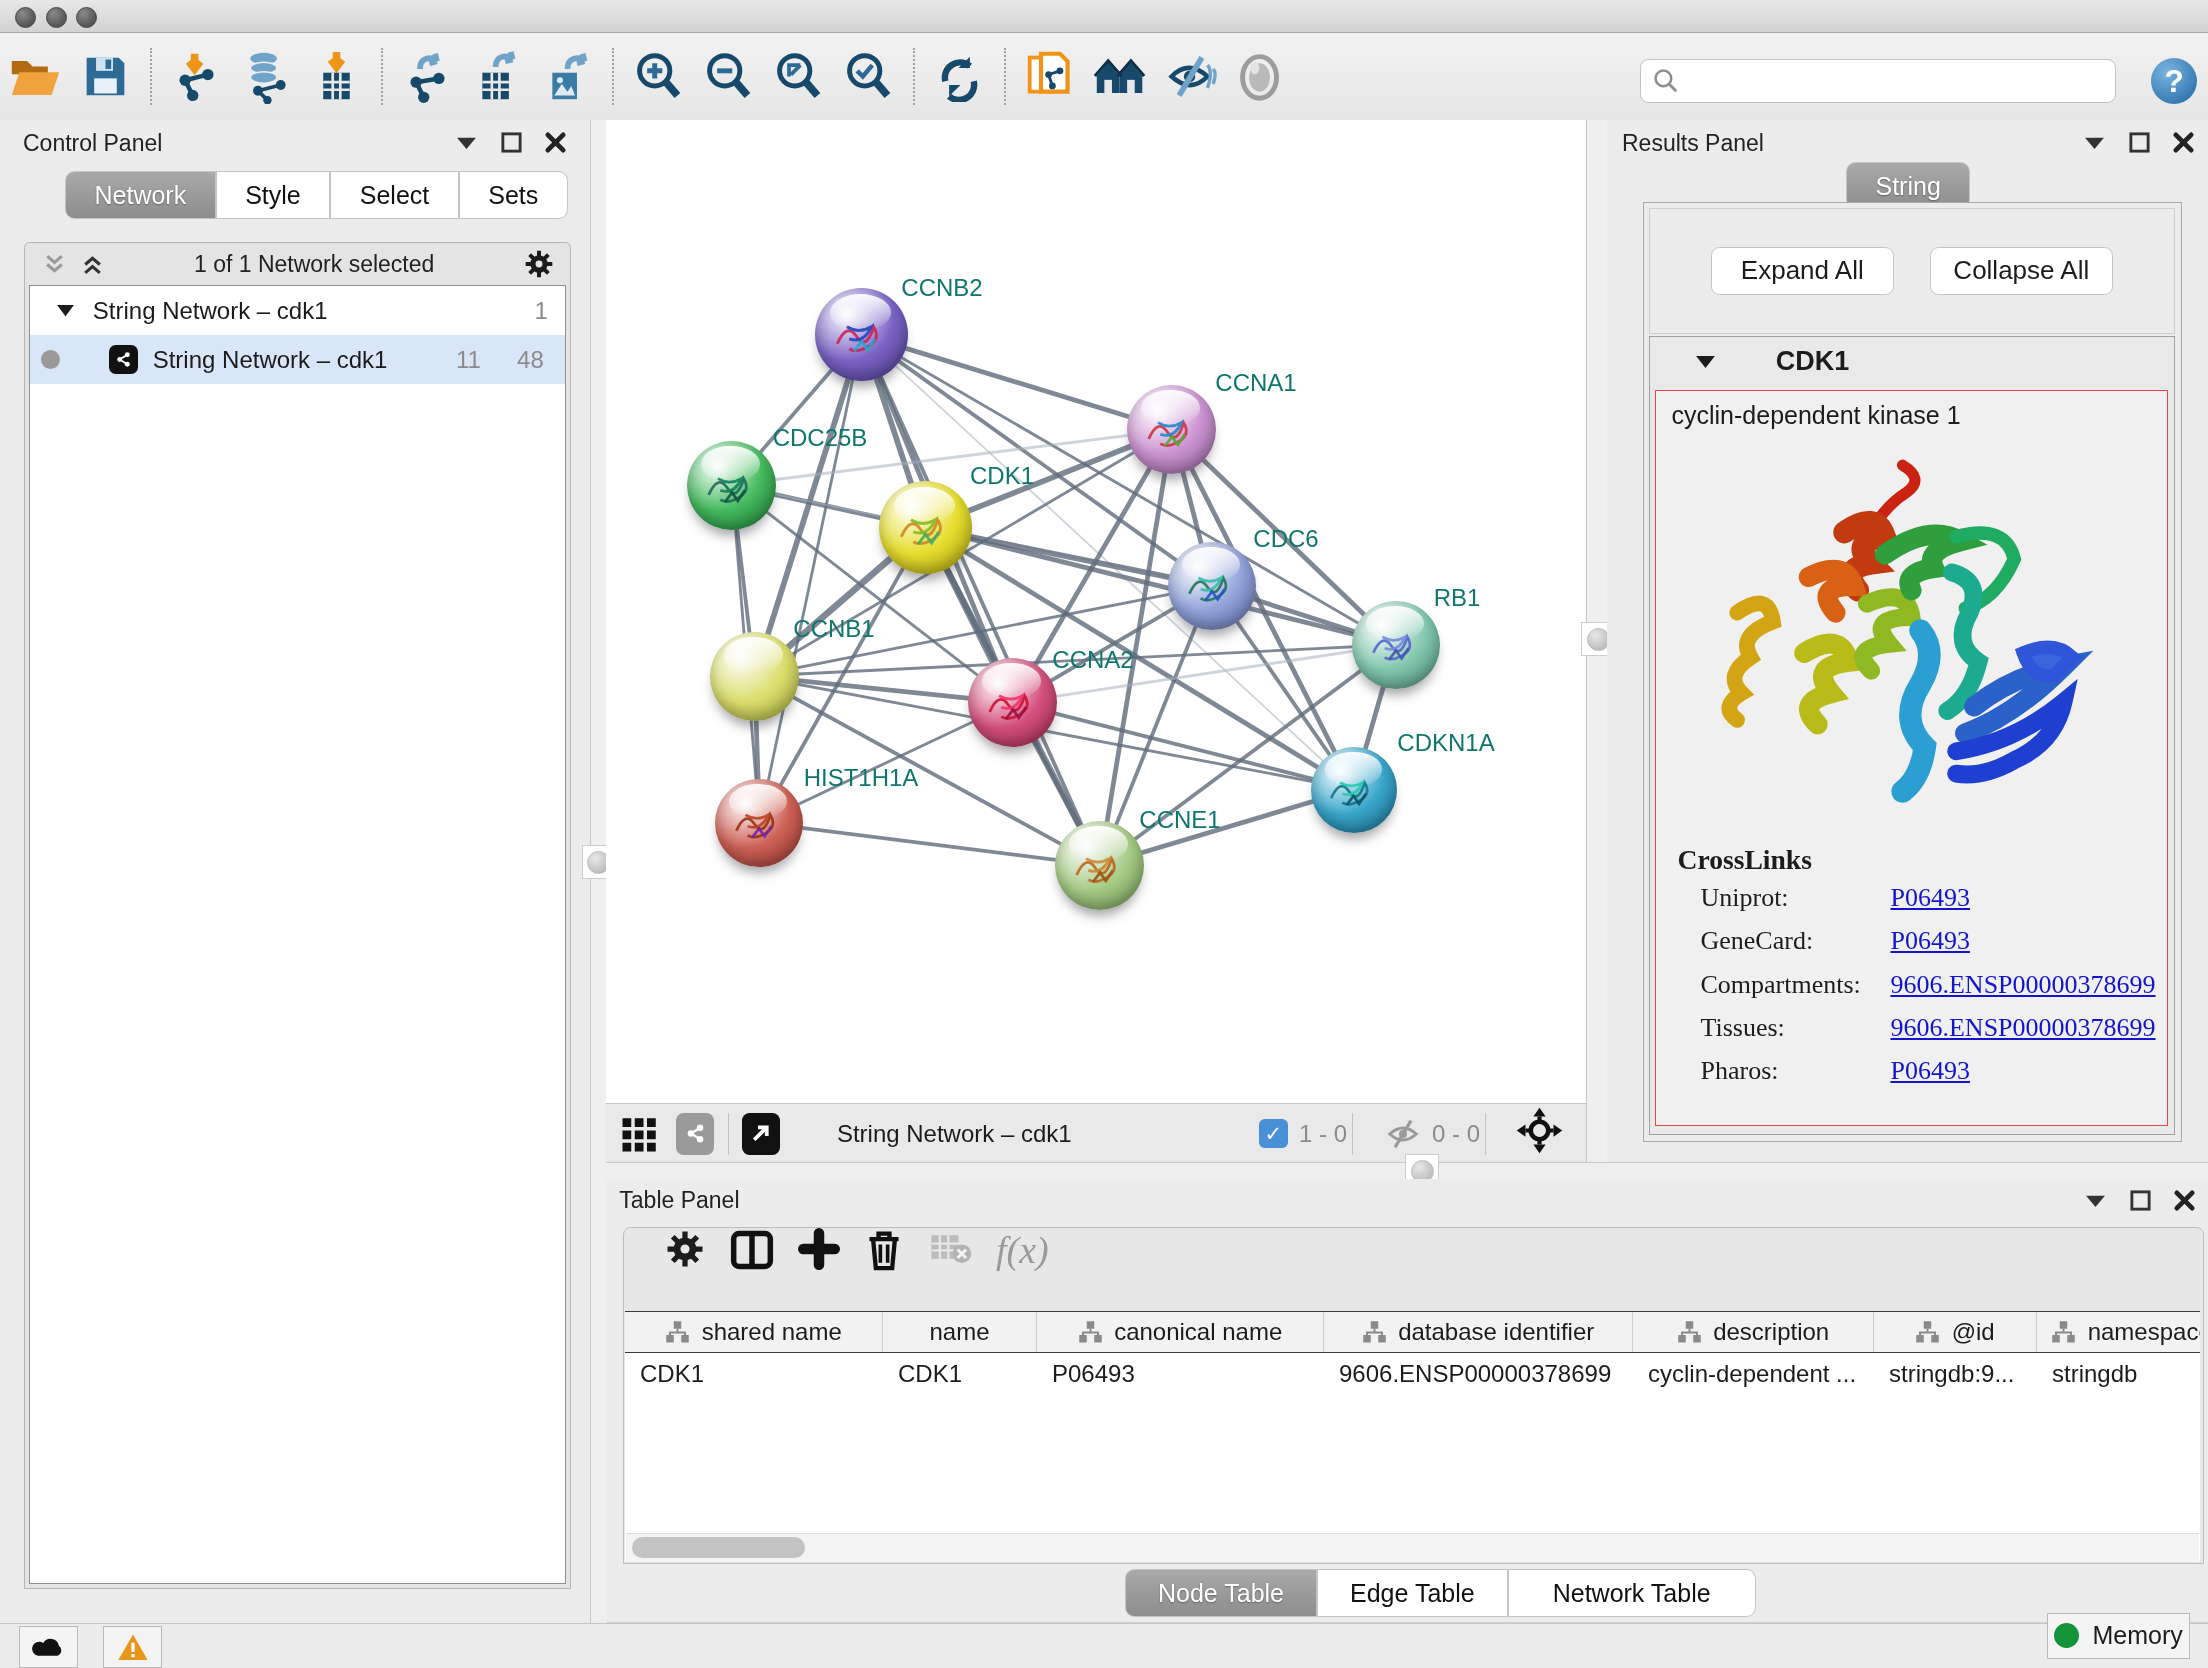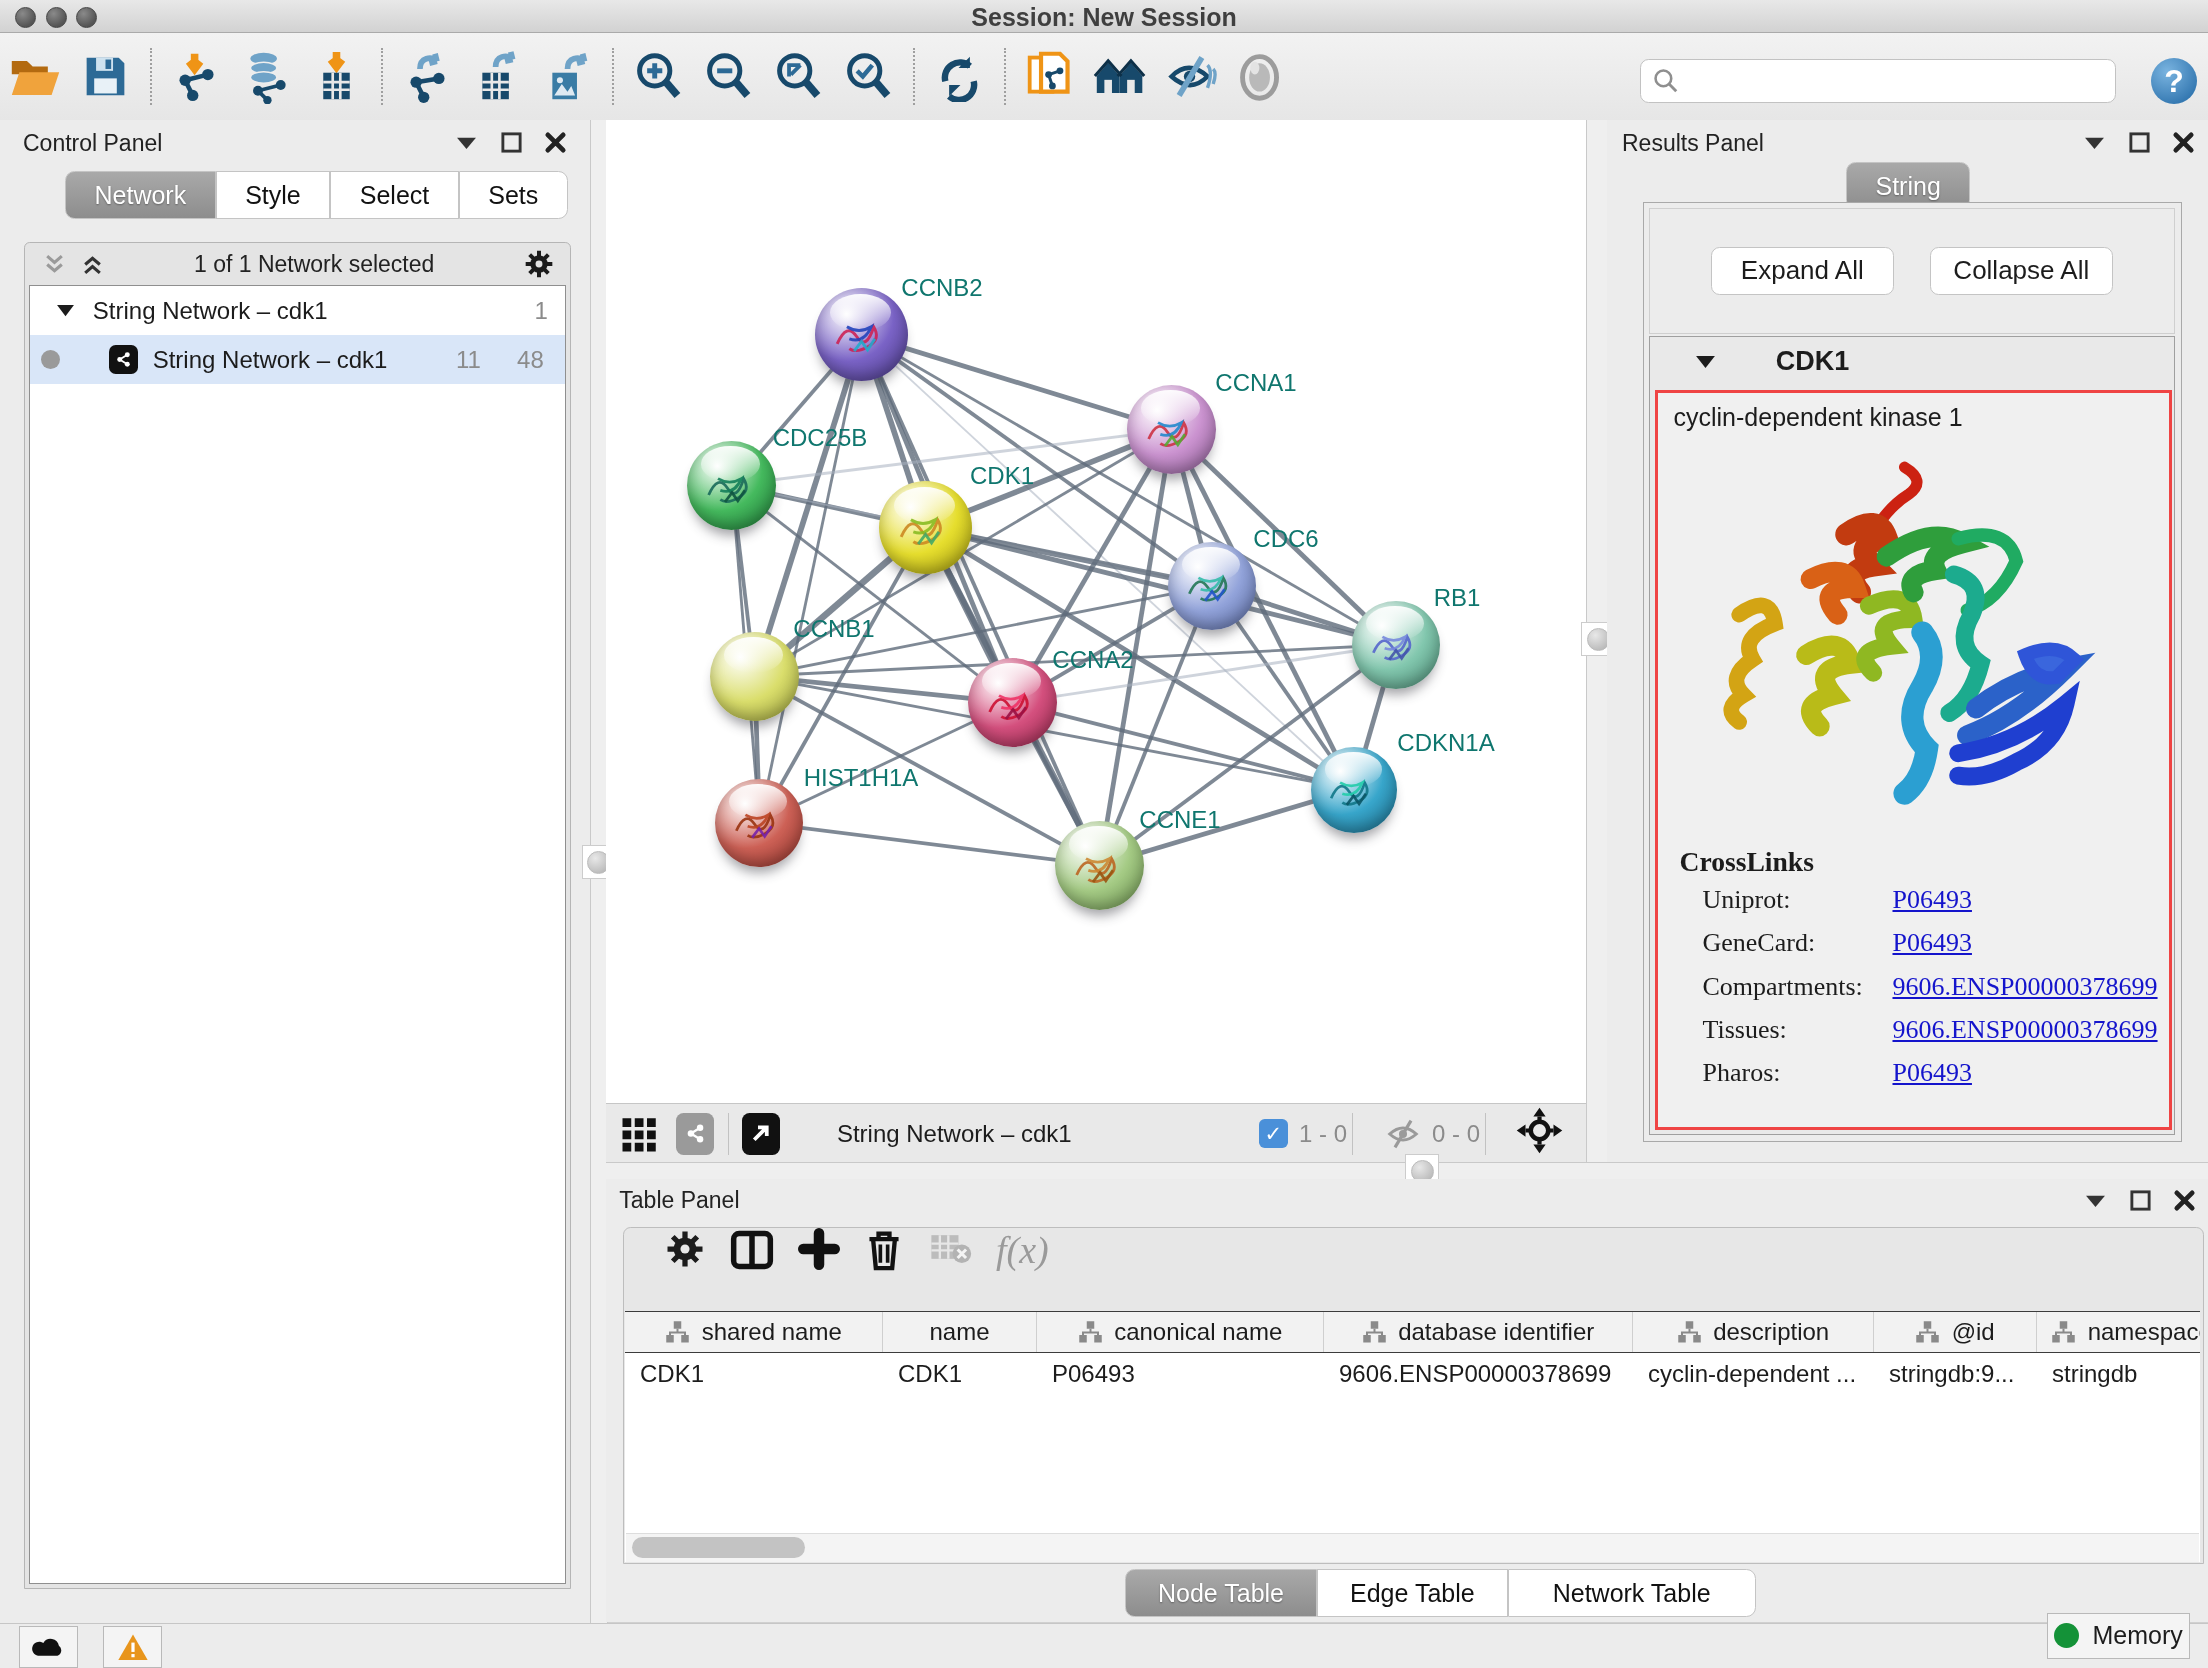--- a/index.html
+++ b/index.html
@@ -71,21 +71,21 @@
   
   .results{left:1607px;top:120px;width:601px;height:1042px;background:#ececec;}
   .res-tab{position:absolute;left:239px;top:42px;}
   .res-box{position:absolute;left:36px;top:82px;width:537px;height:938px;border:1.9px solid #a9a9a9;background:#ececec;}
   .res-btnrow{position:absolute;left:4.8px;top:4.8px;width:524px;height:124px;border:1px solid #cfcfcf;
     display:flex;align-items:center;justify-content:center;gap:36px;background:#ececec;}
   .res-btn{min-width:181px;height:46px;background:#fff;border:1px solid #c4c4c4;border-radius:8.6px;
     display:flex;align-items:center;justify-content:center;font-size:26px;}
   .cdk-box{position:absolute;left:4.8px;top:133px;width:524px;height:797px;border:1px solid #9f9f9f;background:#e9e9e9;}
   .cdk-head{height:49px;display:flex;align-items:center;font-size:27px;font-weight:bold;}
-  .cdk-body{position:absolute;left:5.7px;top:53px;width:511px;height:734px;border:3px solid #ef4444;background:#f0f0f0;overflow:hidden;}
+  .cdk-body{position:absolute;left:5.7px;top:53px;width:511px;height:734px;border:1px solid #ef4444;background:#f0f0f0;overflow:hidden;}
   .cdk-sub{font-size:25px;padding:9.5px 0 0 15px;}
   .crosslinks{font-family:"Liberation Serif",serif;}
   .cl-title{font-size:27.6px;font-weight:bold;padding-left:21px;}
   .cl-row{display:flex;font-size:26px;padding:6.7px 0 6.7px 44px;}
   .cl-label{width:190px;flex:0 0 auto;}
   .cl-link{color:#1414cc;text-decoration:underline;}
   
   .table-panel{left:606px;top:1179px;width:1603px;height:443px;background:#ececec;}
   .tp-box{position:absolute;left:17px;top:48px;width:1579px;height:335px;background:#e7e7e7;
     border:1px solid #bdbdbd;border-radius:7.6px 7.6px 0 0;}
@@ -109,21 +109,20 @@
     display:flex;align-items:center;justify-content:center;box-sizing:border-box;}
   .memory-dot{width:25px;height:25px;border-radius:50%;background:#149238;margin-right:13.3px;}
 </style>
 </head>
 <body>
 
 <div class="abs titlebar">
   <div class="traffic" style="left:15px"></div>
   <div class="traffic" style="left:46px"></div>
   <div class="traffic" style="left:76px"></div>
-  <div class="win-title">Session: New Session</div>
 </div>
 
 <div class="abs toolbar">
   <div class="tb-btn">
     <svg width="55" height="48" viewBox="0 0 29 25">
       <path d="M2 4 h8 l3 3 h8 v4 H2z" fill="#b36a10"></path>
       <path d="M2 22 L6 10 h21 l-4 12z" fill="#f0a33c"></path>
     </svg>
   </div>
   <div class="tb-btn">

